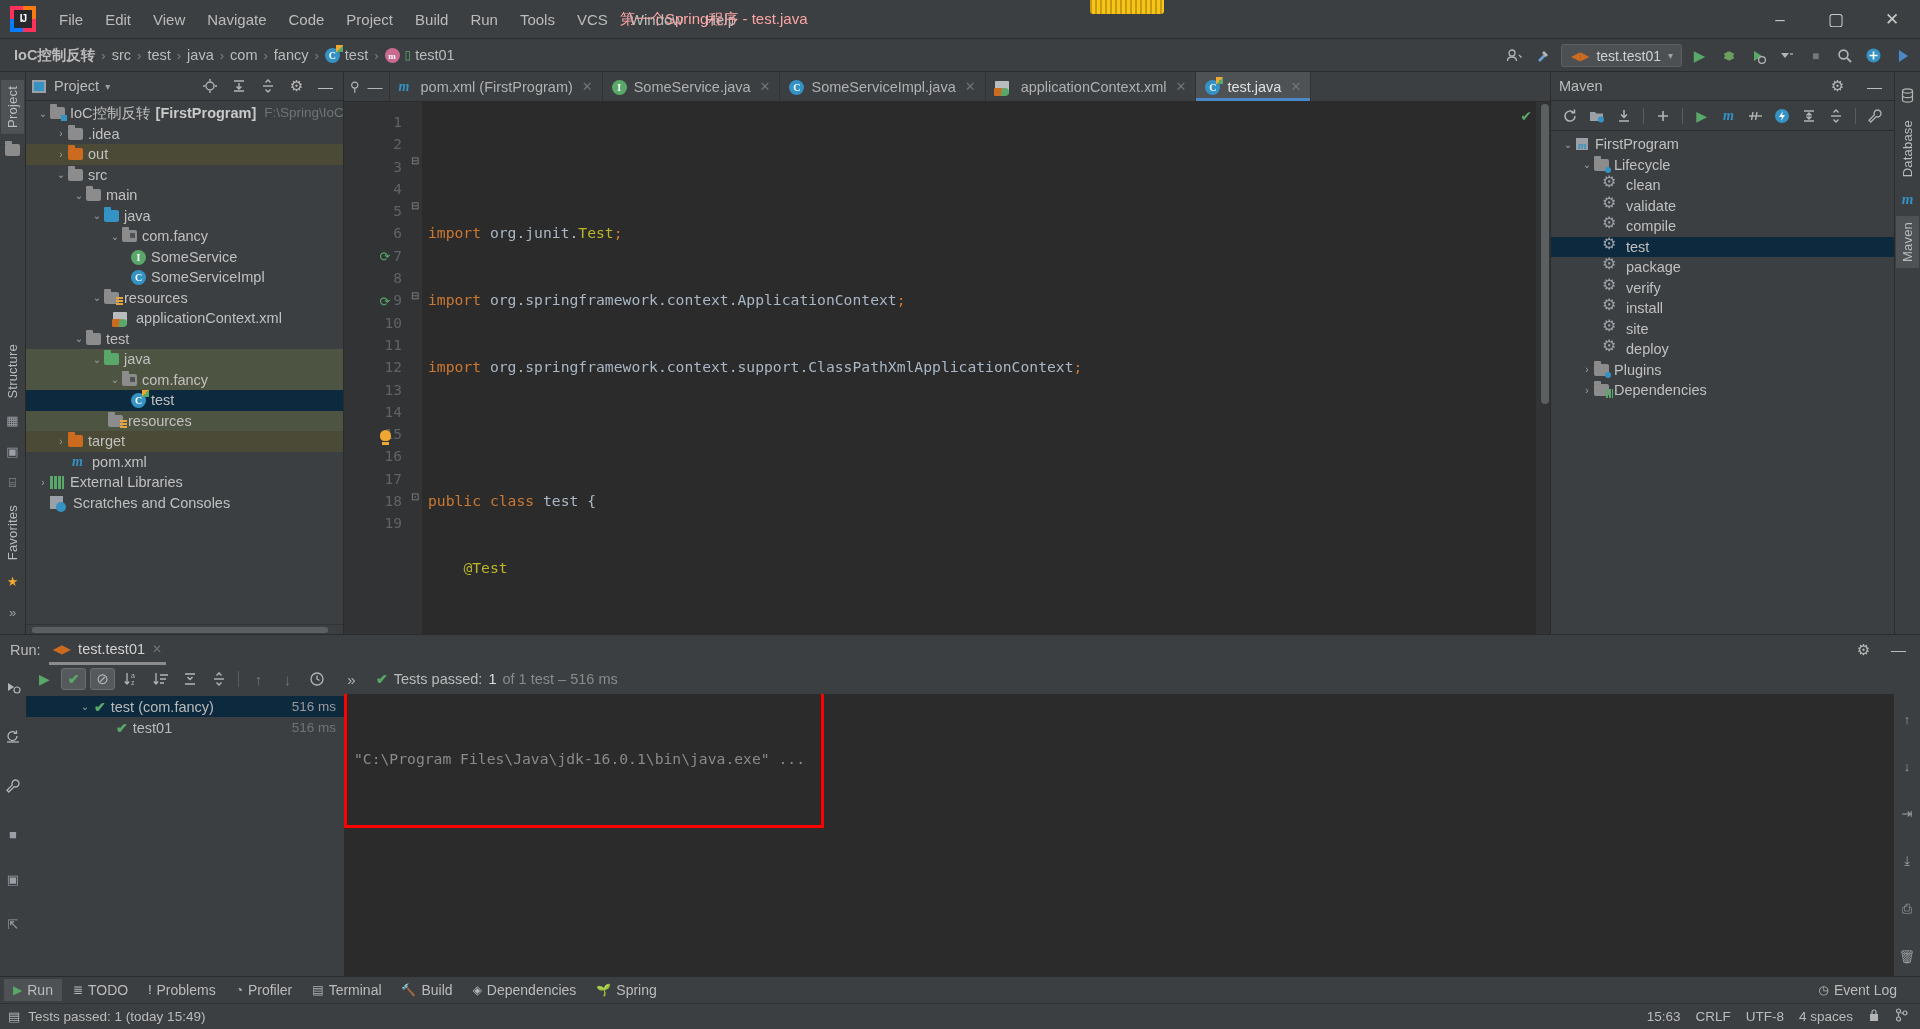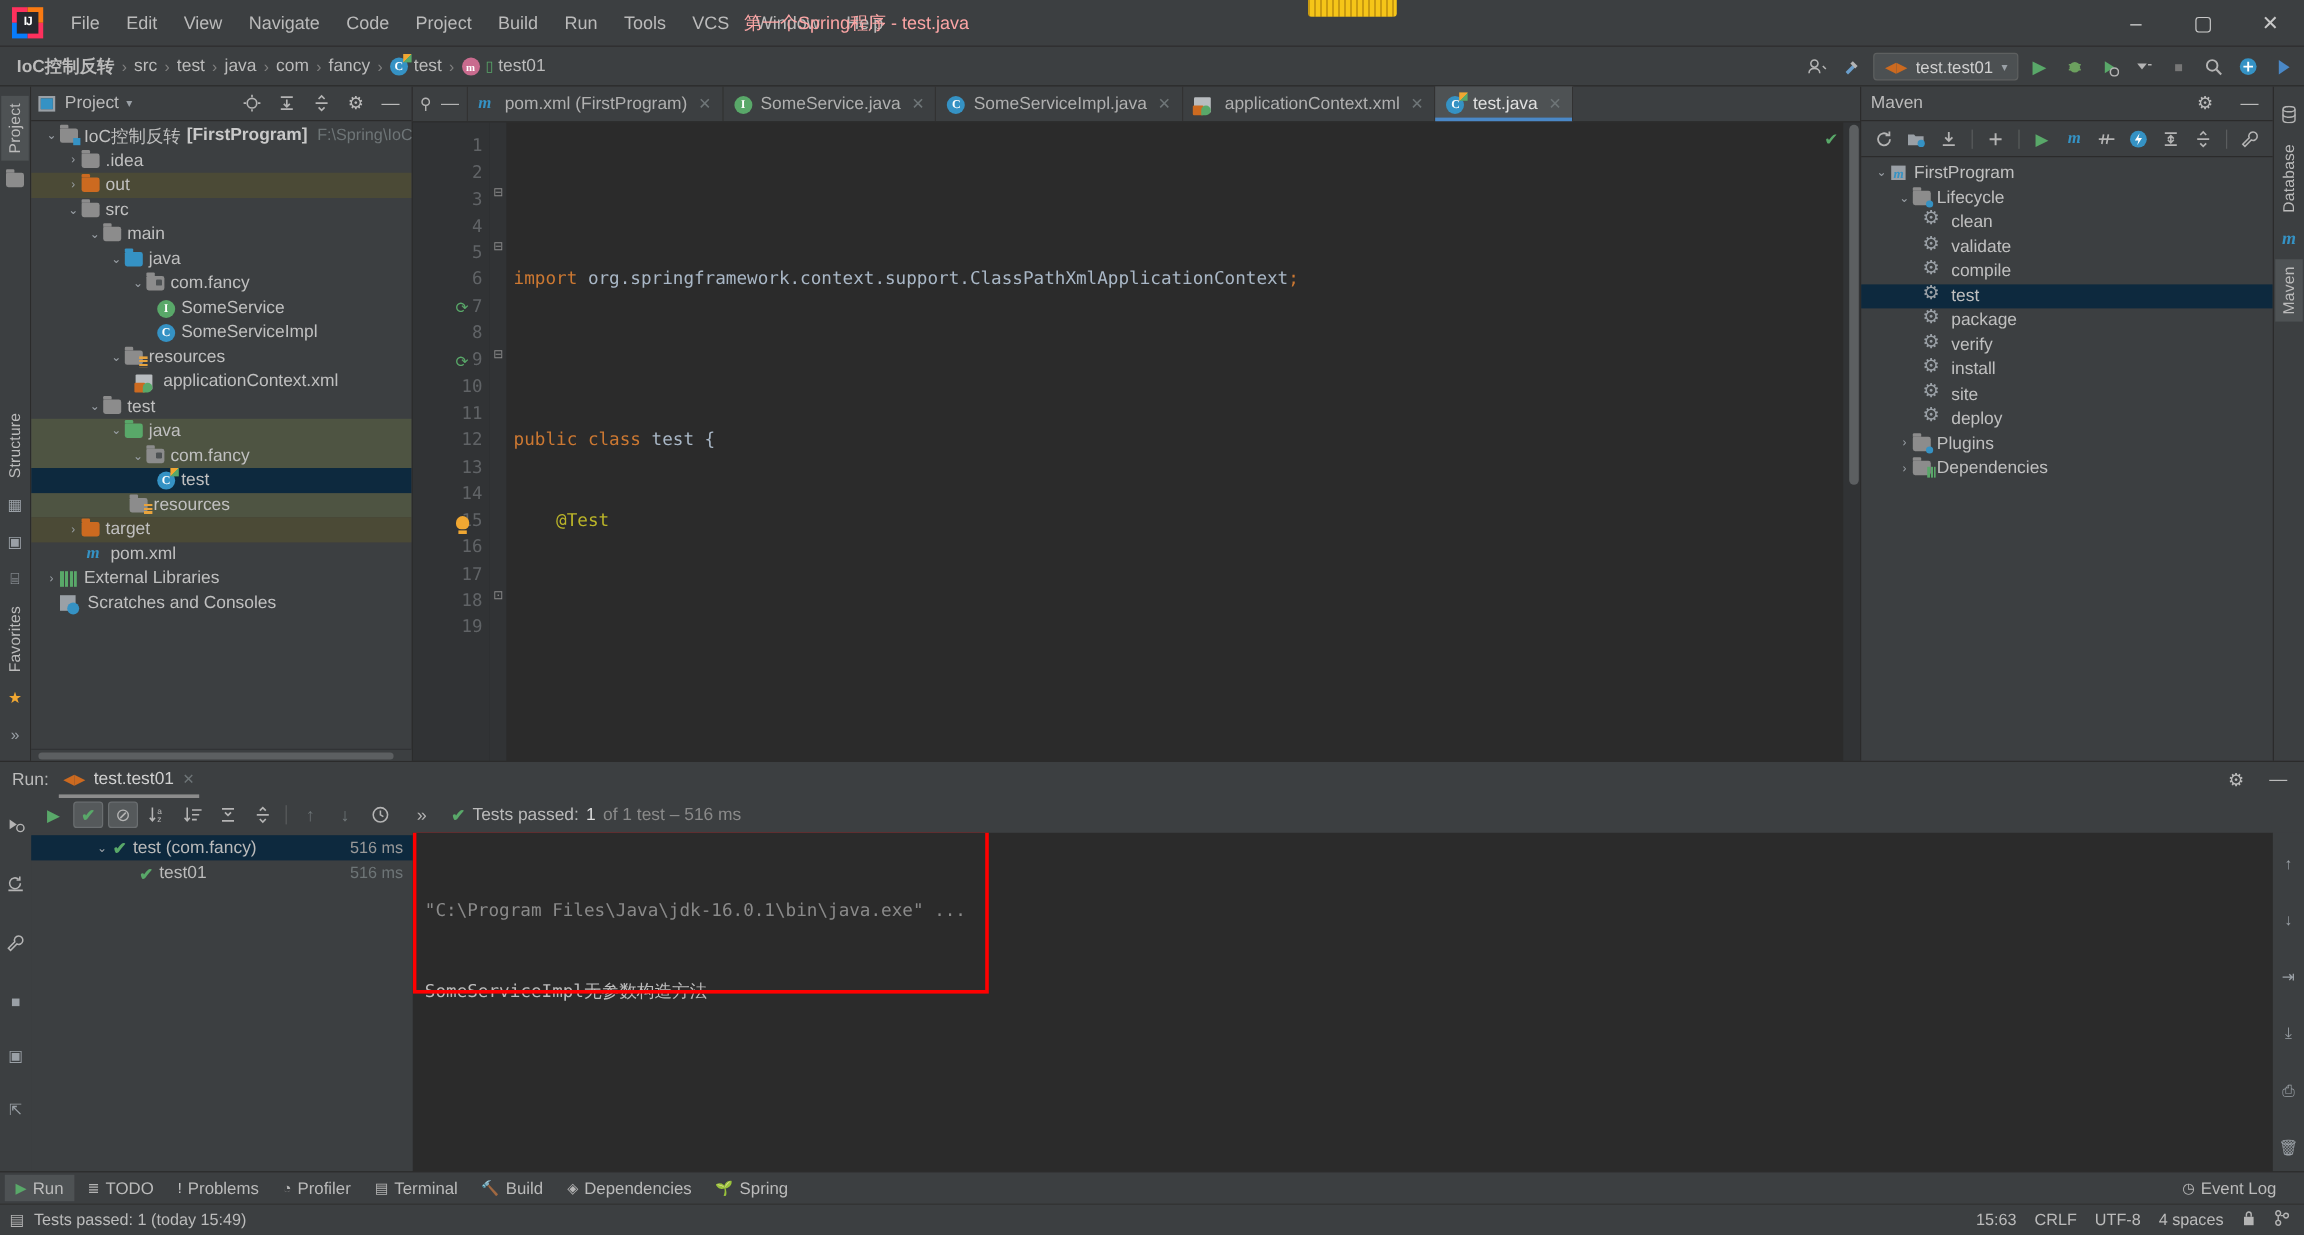--- a/index.html
+++ b/index.html
@@ -607,20 +607,22 @@
             </div>
         </div>
         <div class="foldcol">
           <div class="foldmark" style="top:54px">⊟</div>
           <div class="foldmark" style="top:99px">⊟</div>
           <div class="foldmark" style="top:189px">⊟</div>
           <div class="foldmark" style="top:390px">⊡</div>
         </div>
         <div class="code">
           <div class="cl"></div>
+          <div class="cl"><span class="kw">import</span> org.junit.<span class="anno">Test</span><span class="kw">;</span></div>
+          <div class="cl"><span class="kw">import</span> org.springframework.context.ApplicationContext<span class="kw">;</span></div>
           <div class="cl"><span class="kw">import</span> org.springframework.context.support.ClassPathXmlApplicationContext<span class="kw">;</span></div>
           <div class="cl"></div>
           <div class="cl"><span class="kw">public class</span> test {</div>
           <div class="cl">    <span class="anno">@Test</span></div>
           
           
           
           
           
           
@@ -900,21 +902,20 @@
               <span class="tt-dur">516 ms</span>
             </div>
             <div class="ttrow" style="padding-left:88px">
               <span class="chk" style="margin:0 5px 0 2px">✔</span>
               <span>test01</span>
               <span class="tt-dur" style="color:#6e7577">516 ms</span>
             </div>
           </div>
           <div class="console">
             <div class="dim">"C:\Program Files\Java\jdk-16.0.1\bin\java.exe" ...</div>
-            <div>SomeServiceImpl无参数构造方法</div>
             <div>&nbsp;</div>
             
             <div class="redbox" style="left:0px;top:-3px;width:480px;height:137px;"></div>
           </div>
           <div class="console-rail">
             <span class="rail-ico">↑</span>
             <span class="rail-ico">↓</span>
             <span class="rail-ico">⇥</span>
             <span class="rail-ico">⤓</span>
             <span class="rail-ico">⎙</span>

